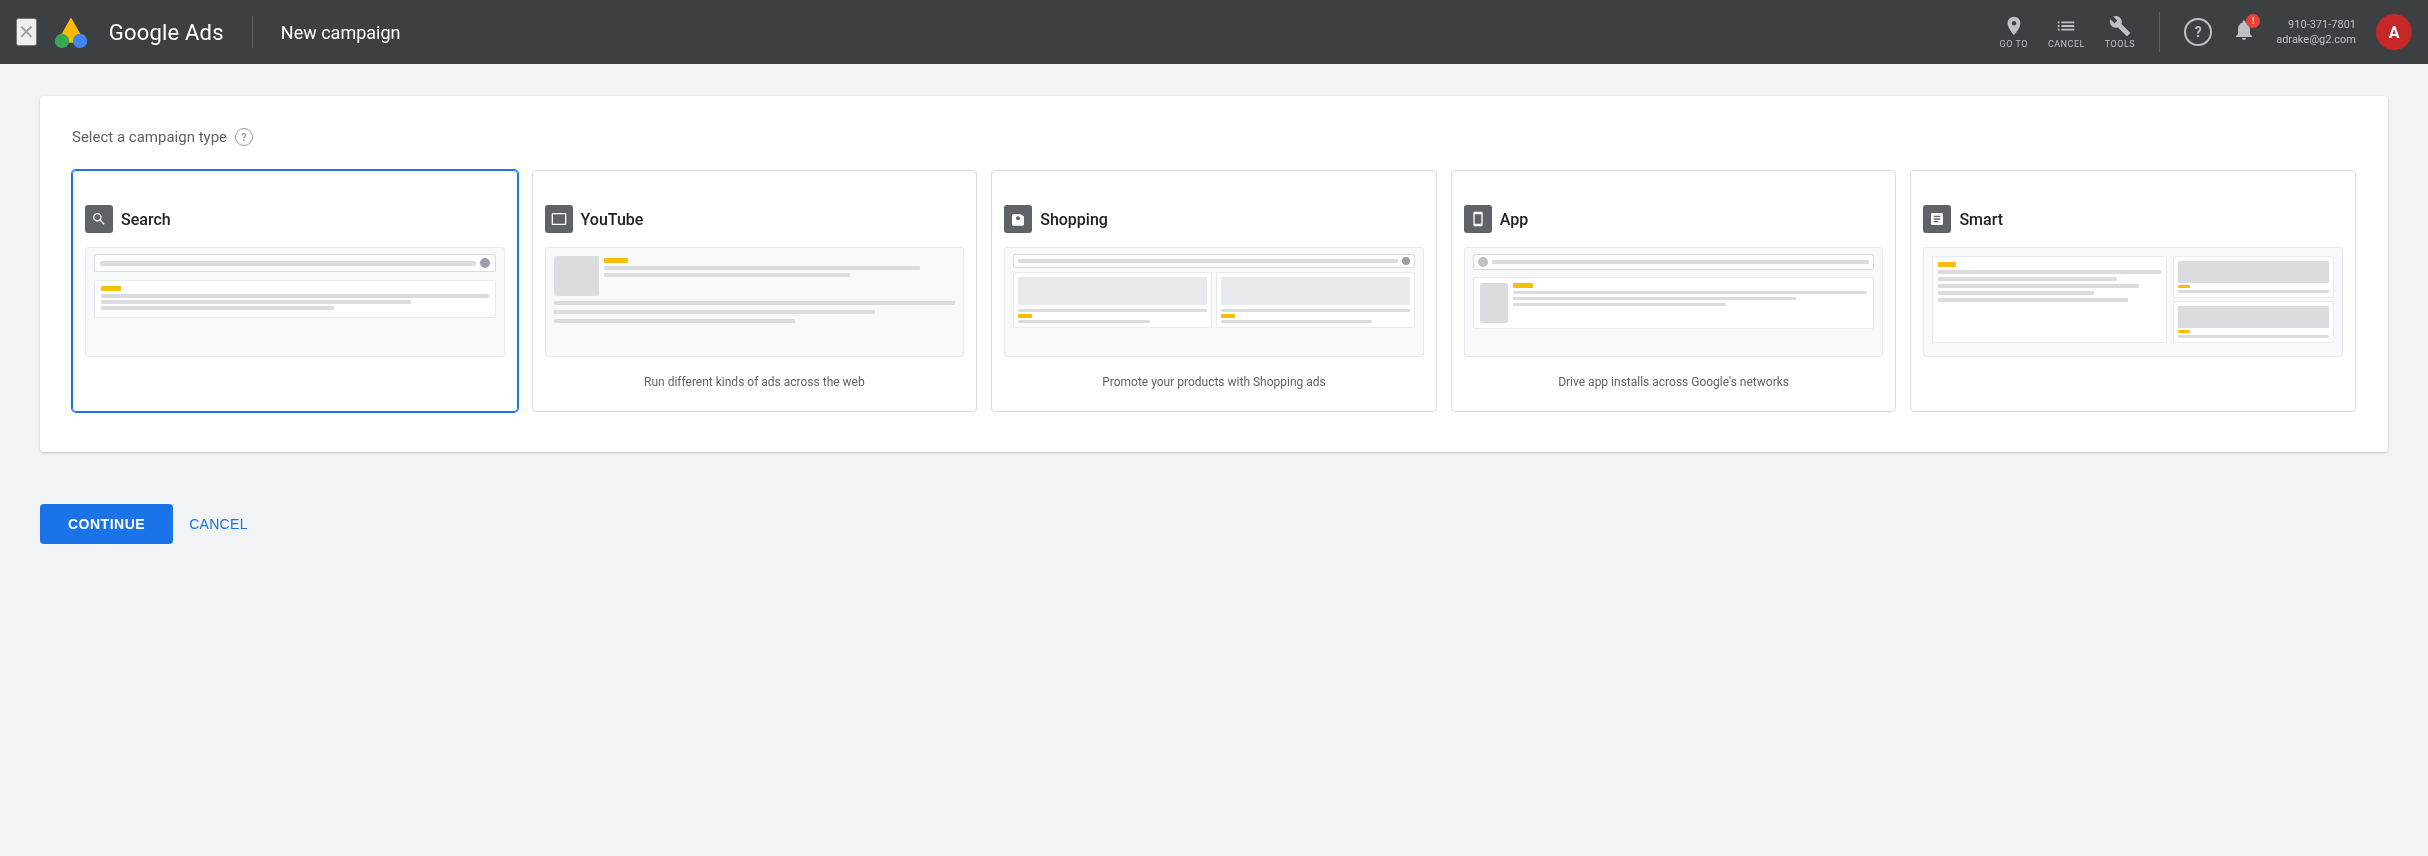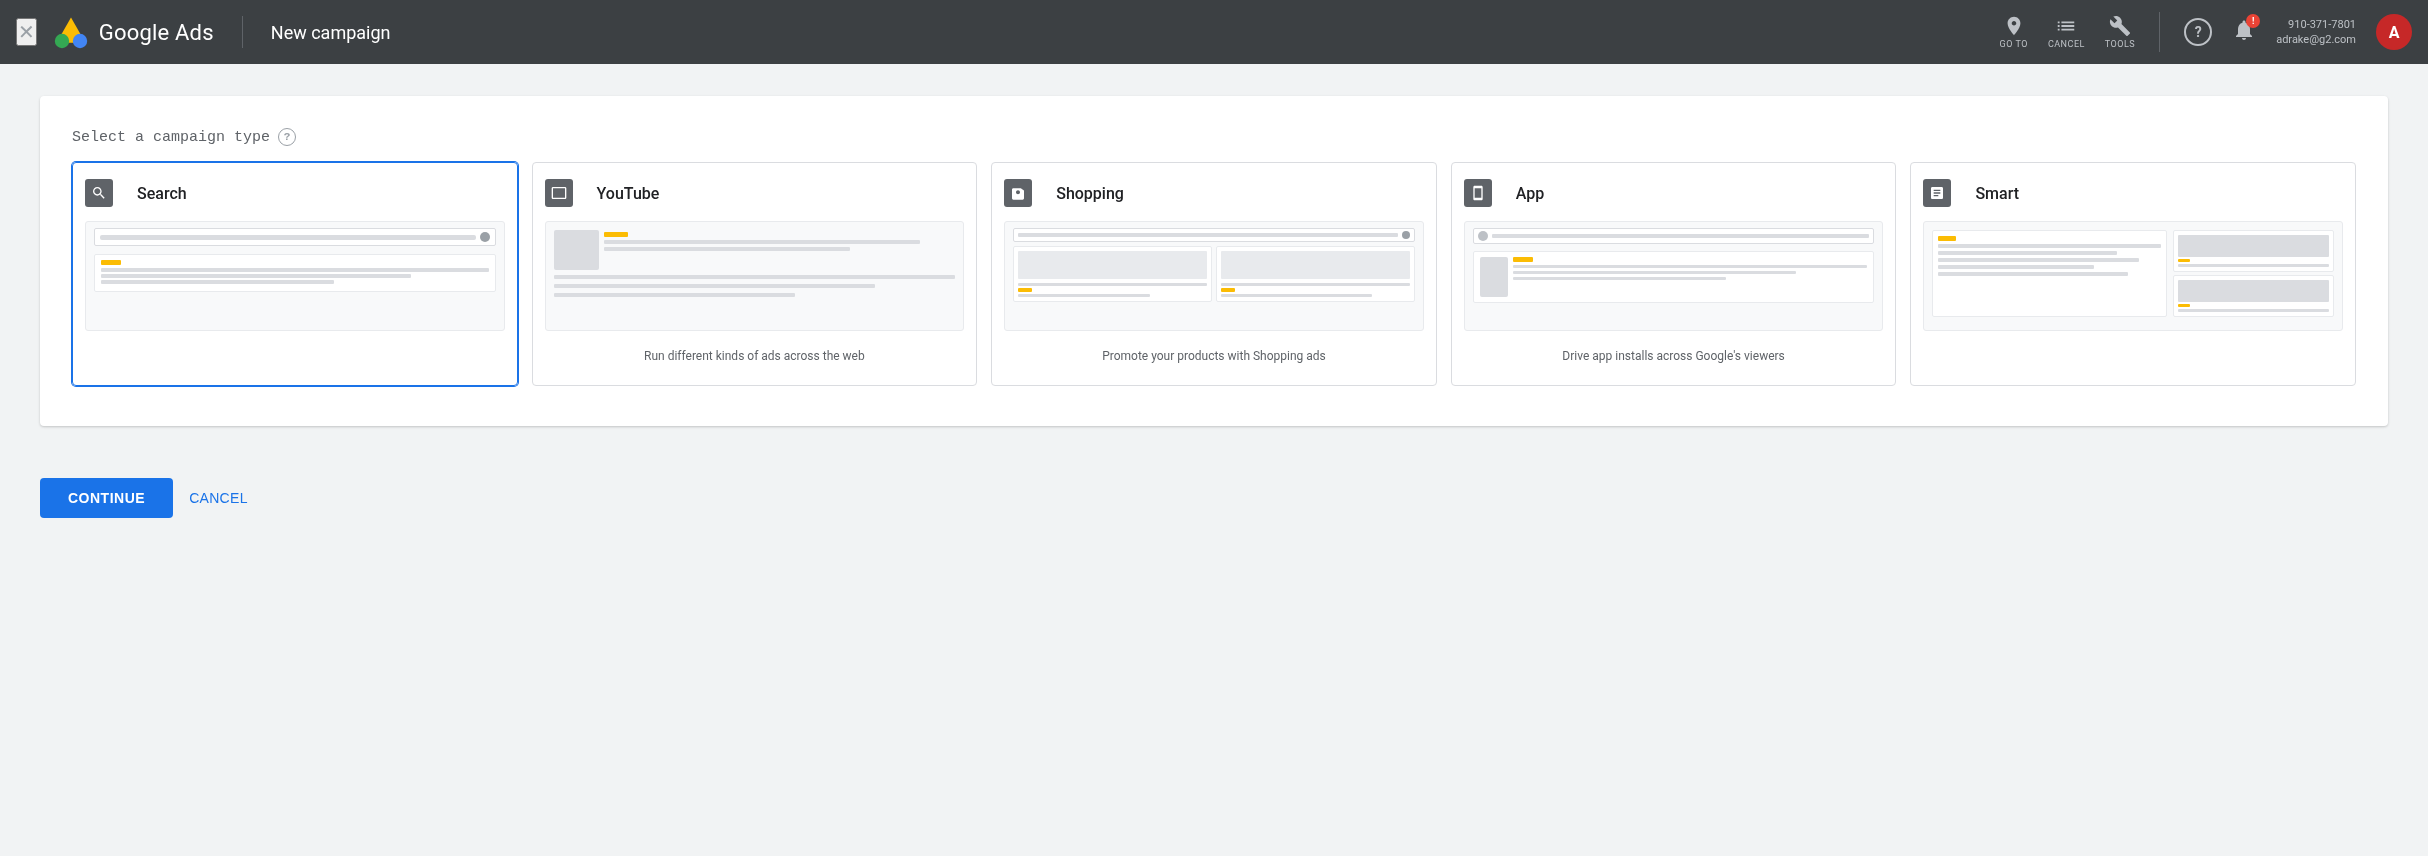--- a/index.html
+++ b/index.html
@@ -20,21 +20,21 @@
     }
     .header-close {
       color: #9aa0a6;
       font-size: 20px;
       cursor: pointer;
       margin-right: 4px;
     }
     .header-logo {
       display: flex;
       align-items: center;
-      gap: 10px;
+      gap: 20px;
     }
     .google-logo-icon {
       width: 36px;
       height: 36px;
     }
     .header-brand {
       color: #fff;
       font-size: 22px;
       font-weight: 400;
       letter-spacing: 0.2px;
@@ -150,22 +150,21 @@
       border-radius: 4px;
       box-shadow: 0 1px 3px rgba(0,0,0,0.12), 0 1px 2px rgba(0,0,0,0.08);
       padding: 32px 32px 40px;
     }
     .section-title {
       display: flex;
       align-items: flex-end;
       gap: 8px;
       color: #5f6368;
       font-size: 15px;
-      margin-bottom: 16px;
-      font-family: Liberation Mono, monospace;
+      margin-bottom: 24px;
     }
     .section-title-text {
       font-size: 15px;
       color: #5f6368;
     }
     .help-icon {
       width: 18px;
       height: 18px;
       border-radius: 50%;
       border: 1.5px solid #9aa0a6;
@@ -195,23 +194,24 @@
       transition: border-color 0.15s, box-shadow 0.15s;
       min-width: 0;
     }
     .campaign-card.selected {
       border-color: #1a73e8;
       box-shadow: 0 0 0 1px #1a73e8;
     }
     .card-header {
       display: flex;
       align-items: center;
-      gap: 24px;
+      gap: 8px;
       margin-bottom: 14px;
       align-self: flex-start;
+      margin-top: 18px;
     }
     .card-type-icon {
       width: 28px;
       height: 28px;
       background: #5f6368;
       border-radius: 3px;
       display: flex;
       align-items: center;
       justify-content: center;
       color: white;
@@ -769,21 +769,21 @@
               <div class="preview-app-img"></div>
               <div class="preview-app-info">
                 <div class="preview-app-yellow"></div>
                 <div class="preview-app-info-line"></div>
                 <div class="preview-app-info-line" style="width:80%"></div>
                 <div class="preview-app-info-line" style="width:60%"></div>
               </div>
             </div>
           </div>
         </div>
-        <div class="card-description">Drive app installs across Google's viewers</div>
+        <div class="card-description">Drive app installs across Google's networks</div>
       </div>
 
       <div class="campaign-card">
         <div class="card-header">
           <div class="card-type-icon">
             <svg width="16" height="16" viewBox="0 0 24 24" fill="white">
                 <path d="M19 3H5c-1.1 0-2 .9-2 2v14c0 1.1.9 2 2 2h14c1.1 0 2-.9 2-2V5c0-1.1-.9-2-2-2zm-5 14H7v-2h7v2zm3-4H7v-2h10v2zm0-4H7V7h10v2z"></path>
               </svg>
           </div>
           <span class="card-label">Smart</span>

